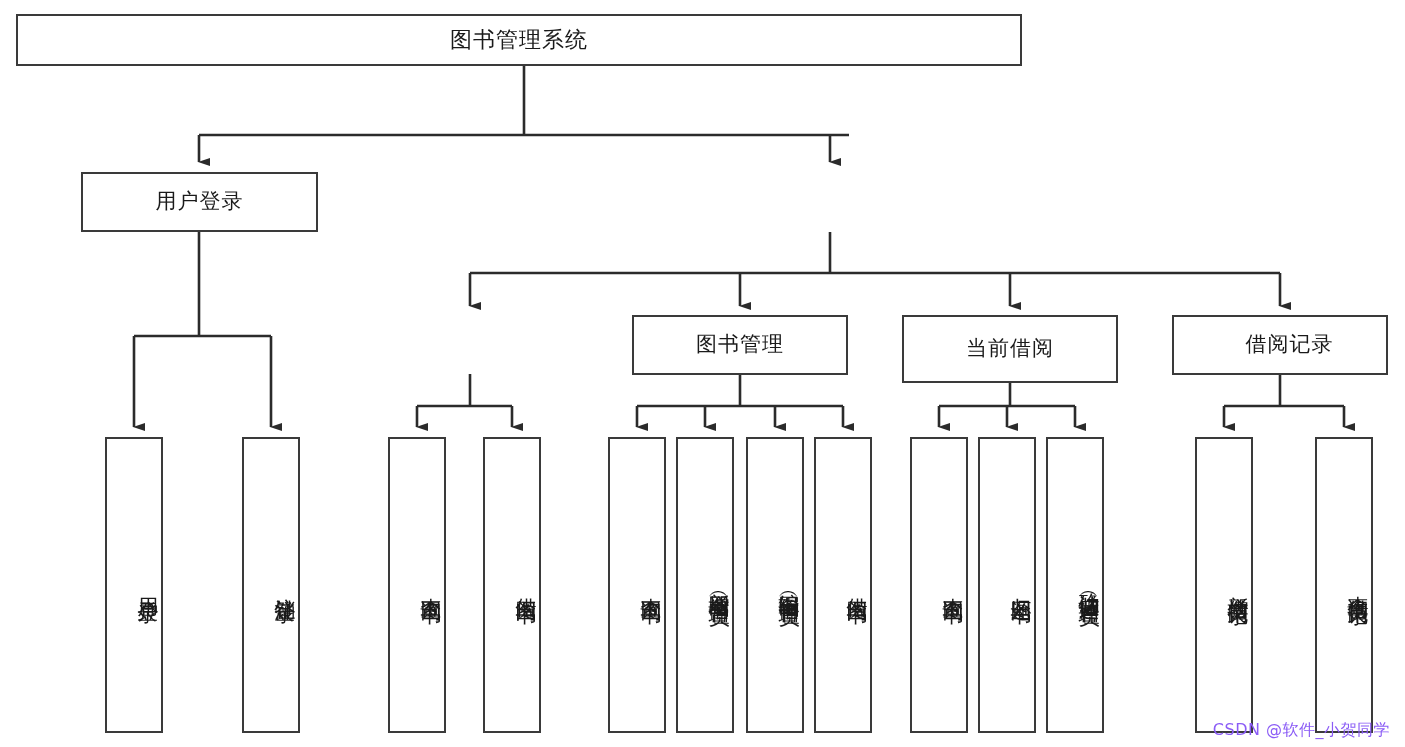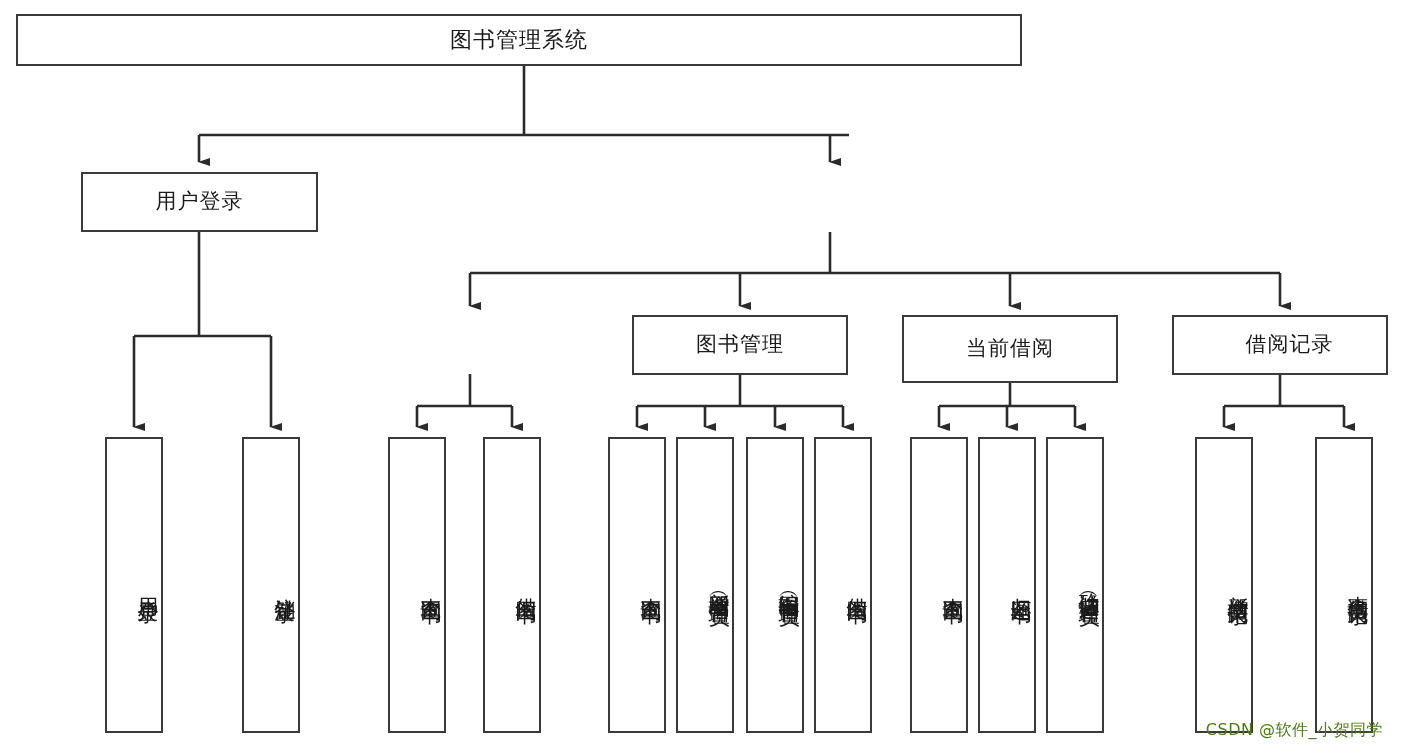--- a/index.html
+++ b/index.html
@@ -45,24 +45,24 @@
     padding:10px 0;
     align-items:flex-start;
     justify-content:center;
   }
   .node.root{
     font-size:22px;
     letter-spacing:1px;
   }
   #watermark{
     position:absolute;
-    right:22px;
+    right:15px;
     bottom:6px;
     font-size:16px;
-    color:#4d7c0f;
+    color:#8b5cf6;
     letter-spacing:0.5px;
     white-space:nowrap;
     user-select:none;
   }
 </style>
 </head>
 <body>
 
 <div id="canvas">
 

